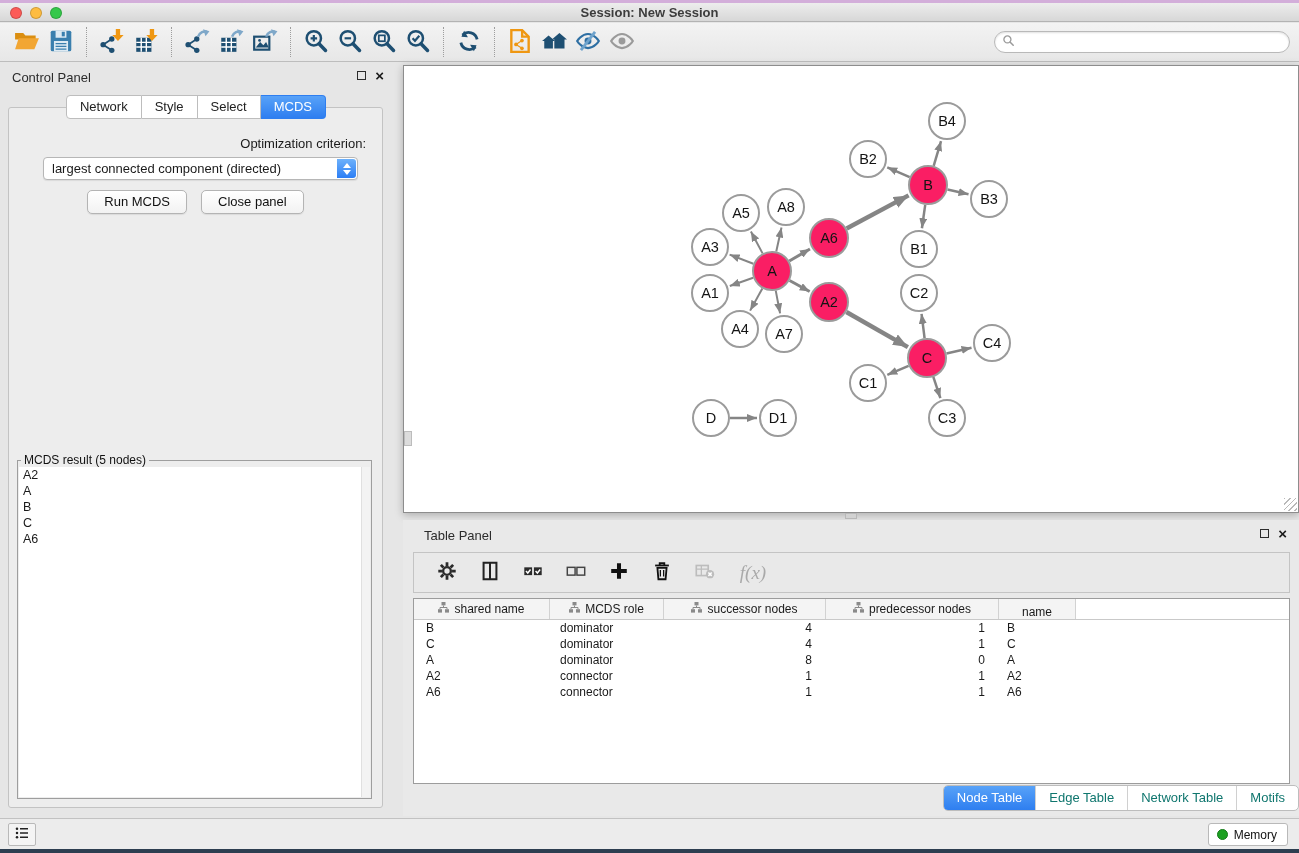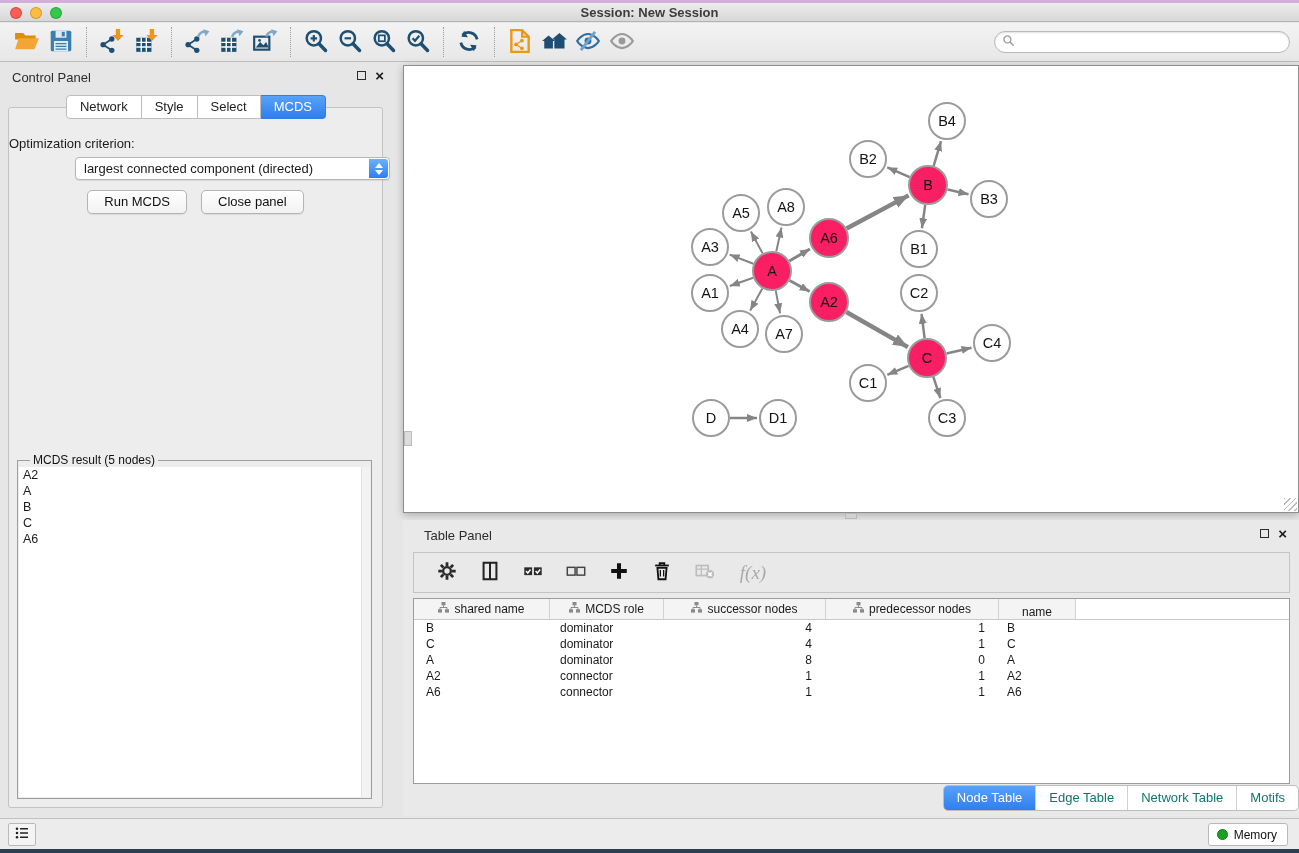--- a/index.html
+++ b/index.html
@@ -52,46 +52,45 @@
     background:#ededed; border:1px solid #c3c3c3; border-radius:3px;
   }
   .cp-tabs { position:absolute; left:0; right:0; top:33px; display:flex; justify-content:center; z-index:3; }
   .seg-tab {
     font-size:13px; padding:3px 13px 4px; background:#fff; color:#222;
     border:1px solid #bdbdbd; border-left:none; cursor:default;
   }
   .seg-tab:first-child { border-left:1px solid #bdbdbd; border-radius:4px 0 0 4px; }
   .seg-tab:last-child { border-radius:0 4px 4px 0; }
   .seg-tab.active { background:linear-gradient(#58a2f8,#2e7ef0); color:#fff; border-color:#2e7ef0; }
-  .opt-label { position:absolute; left:0; right:4px; top:28px; text-align:left; font-size:13px; }
+  .opt-label { position:absolute; left:0; right:16px; top:28px; text-align:right; font-size:13px; }
   .opt-select {
     position:absolute; left:34px; top:49px; width:315px; height:23px;
     background:#fff; border:1px solid #b6b6b6; border-radius:4px;
     display:flex; align-items:center; font-size:13px; padding-left:8px;
     box-shadow:0 1px 1px rgba(0,0,0,.08);
-    margin-left:32px;
   }
   .opt-stepper {
     position:absolute; right:1px; top:1px; bottom:1px; width:19px;
     background:linear-gradient(#6db1fb,#2c7ef5); border-radius:0 3px 3px 0;
     display:flex; flex-direction:column; align-items:center; justify-content:center; gap:2px;
   }
   .tri-up { width:0; height:0; border-left:4px solid transparent; border-right:4px solid transparent; border-bottom:5px solid #fff; }
   .tri-down { width:0; height:0; border-left:4px solid transparent; border-right:4px solid transparent; border-top:5px solid #fff; }
   .cp-buttons { position:absolute; left:0; right:0; top:82px; display:flex; justify-content:center; gap:14px; }
   .mac-btn {
     font-size:13px; padding:3px 16px 4px; background:linear-gradient(#fff,#f2f2f2);
     border:1px solid #b4b4b4; border-radius:5px; color:#111; cursor:default;
     box-shadow:0 1px 1px rgba(0,0,0,.08);
   }
   .result-box {
     position:absolute; left:8px; right:10px; top:345px; height:346px;
     border:1px solid #9e9e9e; margin:0; padding:0;
   }
-  .result-box legend { font-size:12px; margin-left:12px; padding:0 3px; color:#111; }
+  .result-box legend { font-size:12px; margin-left:3px; padding:0 3px; color:#111; }
   .result-list { position:absolute; left:1px; right:1px; top:0; bottom:1px; background:#fff; overflow:hidden; }
   .result-scroll { position:absolute; right:0; top:0; bottom:0; width:9px; background:#f3f3f3; border-left:1px solid #e0e0e0; }
   .result-item { font-size:12.5px; line-height:16px; padding-left:4px; }
   
   .network-window {
     position:absolute; left:403px; top:65px; width:896px; height:448px;
     background:#fff; border:1px solid #8d8d8d; box-shadow:0 2px 8px rgba(0,0,0,.25);
   }
   .nw-titlebar { position:relative; height:20px; background:linear-gradient(#ececec,#d6d6d6); border-bottom:1px solid #a9a9a9; }
   .nw-titlebar .traffic { left:14px; top:4px; gap:7px; }

